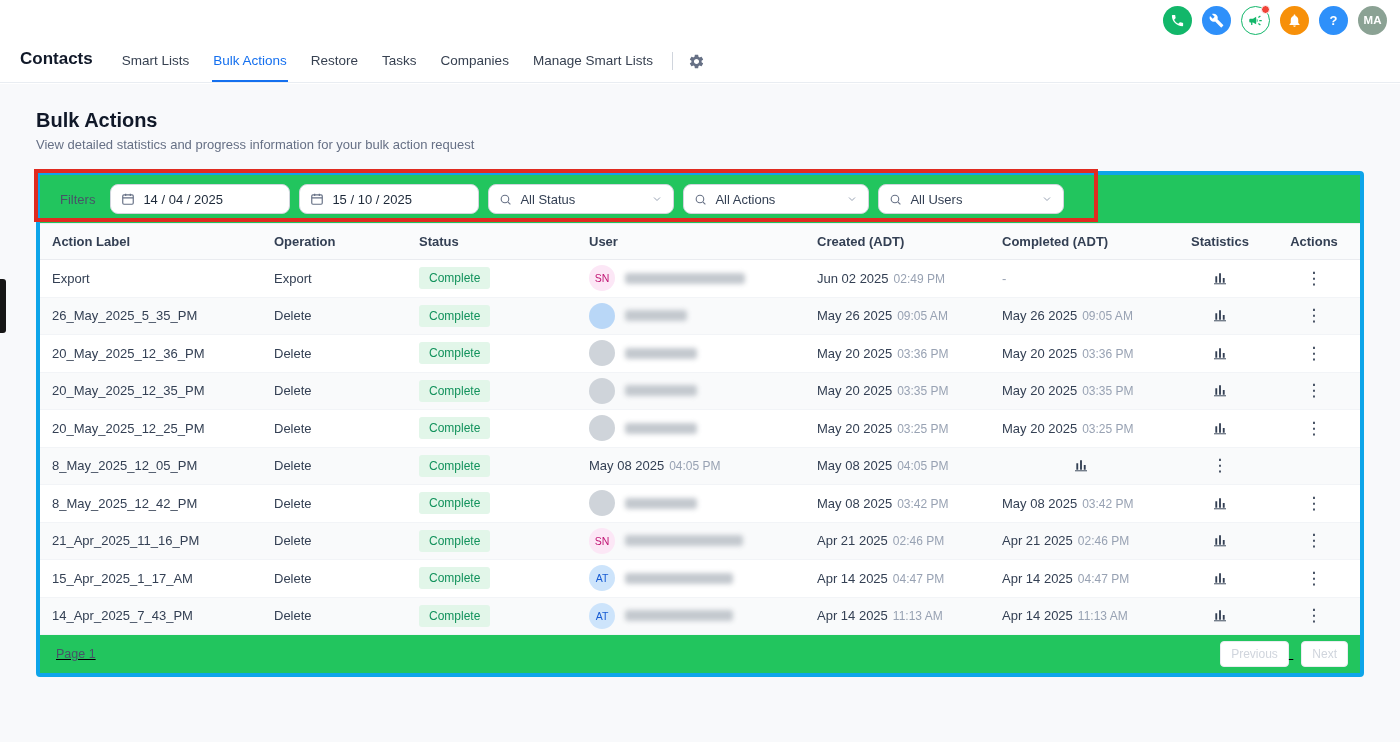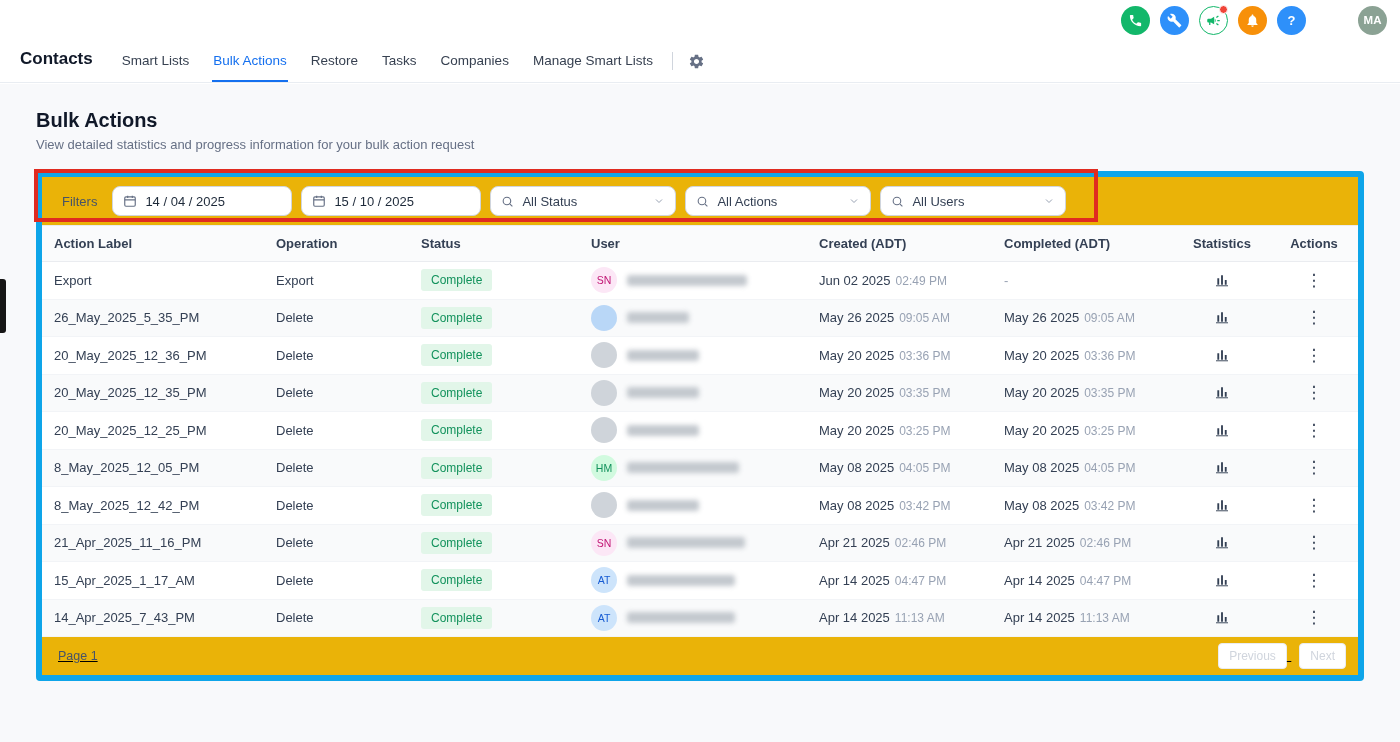--- a/index.html
+++ b/index.html
@@ -26,21 +26,21 @@
   .tab.active { color:#1570ef; border-bottom-color:#1570ef; font-weight:500; }
   .nav-divider { width:1px; height:18px; background:#d0d5dd; margin:0 15px 0 18px; align-self:center; }
   .gear-btn { background:none; border:none; padding:0; align-self:center; cursor:pointer; display:flex; }
   .gear-btn svg { width:17px; height:17px; }
 
   
   .page { position:absolute; top:84px; left:0; right:0; bottom:0; background:#f8f9fb; padding:25px 36px 0; }
   .page-title { font-size:20px; font-weight:700; color:#101828; margin:0 0 5px; }
   .page-sub { font-size:13px; color:#667085; margin:0 0 19px; }
 
-  .card { background:#eab308; border:6px solid #0ea5e9; border-radius:4px; }
+  .card { background:#22c55e; border:4px solid #0ea5e9; border-radius:4px; }
 
   
   .filters-row { display:flex; align-items:center; height:49px; padding:0 12px; gap:9px; border-bottom:1px solid #eaecf0; }
   .filters-label { font-size:13px; color:#475467; margin:0 6px 0 8px; }
   .finput { display:flex; align-items:center; gap:8px; height:30px; border:1px solid #d0d5dd; border-radius:8px; padding:0 10px; background:#fff; font-size:13px; color:#1d2939; cursor:pointer; }
   .finput svg { flex:0 0 auto; }
   .date-input { width:180px; }
   .fselect { width:186px; color:#344054; }
   .fselect .sel-label { flex:1; }
   .first-select { margin-left:0; }
@@ -100,21 +100,21 @@
         <span class="notif-dot"></span>
       </div>
       <div class="circle-icon" style="background: rgb(247, 144, 9);">
         <svg viewBox="0 0 24 24" fill="#fff">
           <path d="M12 22c1.1 0 2-.9 2-2h-4c0 1.1.9 2 2 2zm6-6v-5c0-3.07-1.64-5.64-4.5-6.32V4c0-.83-.67-1.5-1.5-1.5s-1.5.67-1.5 1.5v.68C7.63 5.36 6 7.92 6 11v5l-2 2v1h16v-1l-2-2z"></path>
         </svg>
       </div>
       <div class="circle-icon" style="background: rgb(46, 144, 250);">
         <span class="glyph">?</span>
       </div>
-      <div class="circle-icon" style="background: rgb(139, 162, 148); margin-left: 42px;">
+      <div class="circle-icon" style="background: rgb(139, 162, 148);">
         <span class="glyph" style="font-size: 11.5px;">MA</span>
       </div>
     </div>
 </div>
 
 <div class="navbar">
   <h1 class="nav-title">Contacts</h1>
   <div class="nav-tabs" id="nav-tabs">
       <span class="tab">Smart Lists</span>
       <span class="tab active">Bulk Actions</span>
@@ -294,24 +294,20 @@
           <div class="td center"><button class="icon-btn"><svg viewBox="0 0 24 24" fill="#344054">
                 <path d="M5 9.5h2.8V19H5zM10.6 5h2.8v14h-2.8zM16.2 12H19v7h-2.8z"></path>
                 <rect x="3" y="20" width="18" height="1.4"></rect>
               </svg></button></div>
           <div class="td center"><button class="kebab-btn">⋮</button></div>
         </div>
         <div class="trow alt">
           <div class="td">8_May_2025_12_05_PM</div>
           <div class="td">Delete</div>
           <div class="td"><span class="badge">Complete</span></div>
-          <div class="td user-cell">
-            <span class="avatar" style="background: rgb(209, 250, 223); color: rgb(18, 146, 92);">HM</span>
-            <span class="blur-name" style="width: 112px;"></span>
-          </div>
           <div class="td"><span class="d-date">May 08 2025</span><span class="d-time">04:05 PM</span></div>
           <div class="td"><span class="d-date">May 08 2025</span><span class="d-time">04:05 PM</span></div>
           <div class="td center"><button class="icon-btn"><svg viewBox="0 0 24 24" fill="#344054">
                 <path d="M5 9.5h2.8V19H5zM10.6 5h2.8v14h-2.8zM16.2 12H19v7h-2.8z"></path>
                 <rect x="3" y="20" width="18" height="1.4"></rect>
               </svg></button></div>
           <div class="td center"><button class="kebab-btn">⋮</button></div>
         </div>
         <div class="trow">
           <div class="td">8_May_2025_12_42_PM</div>

